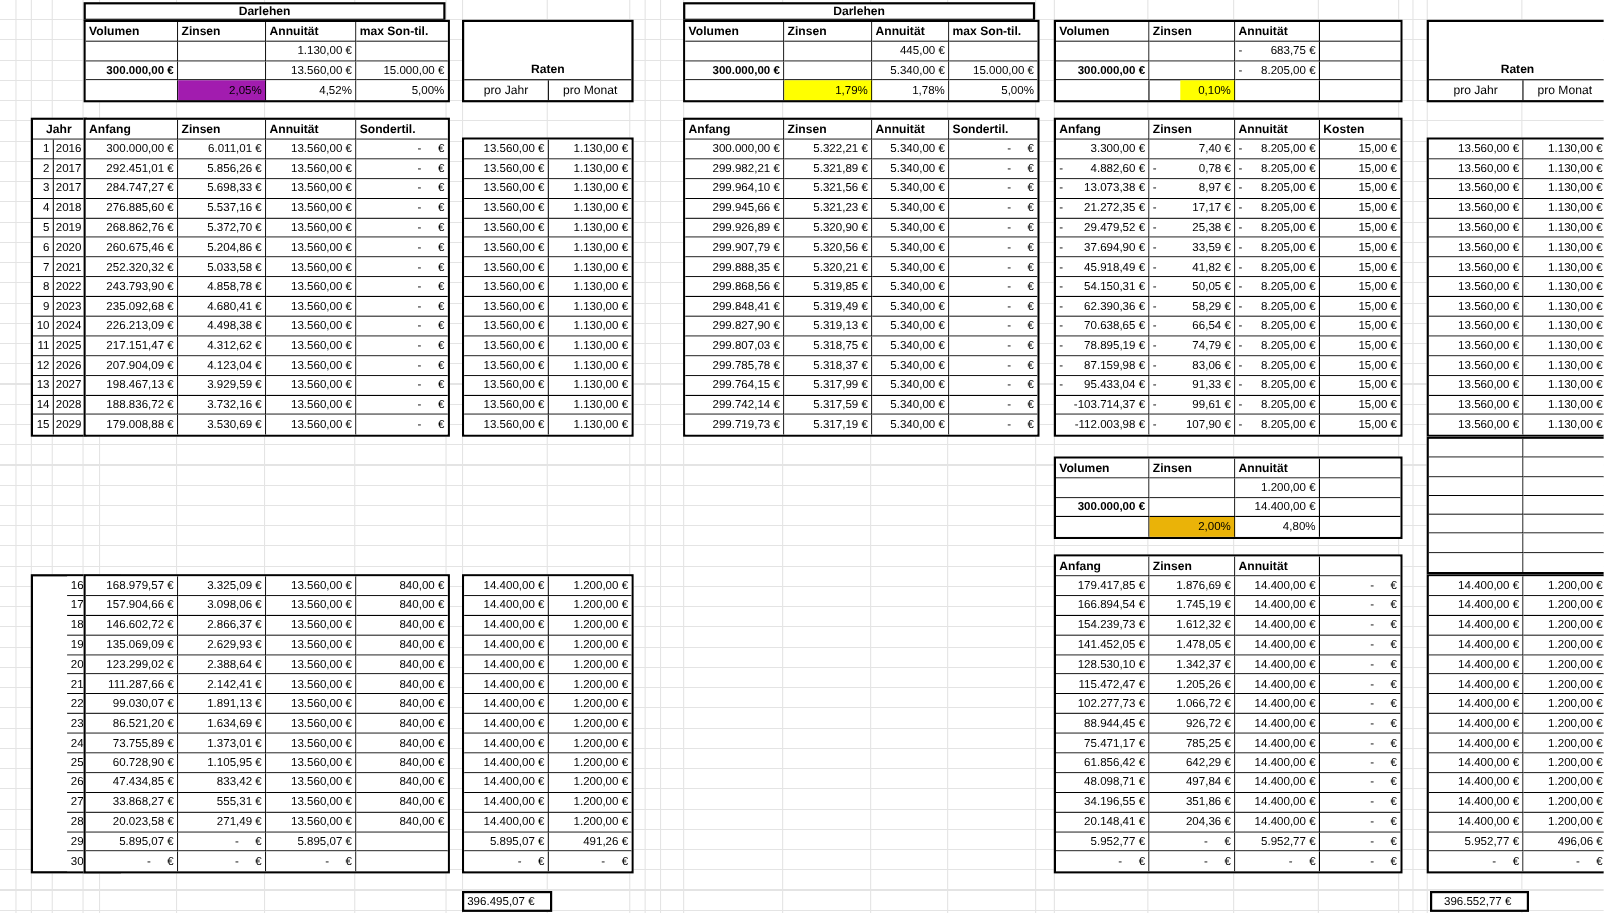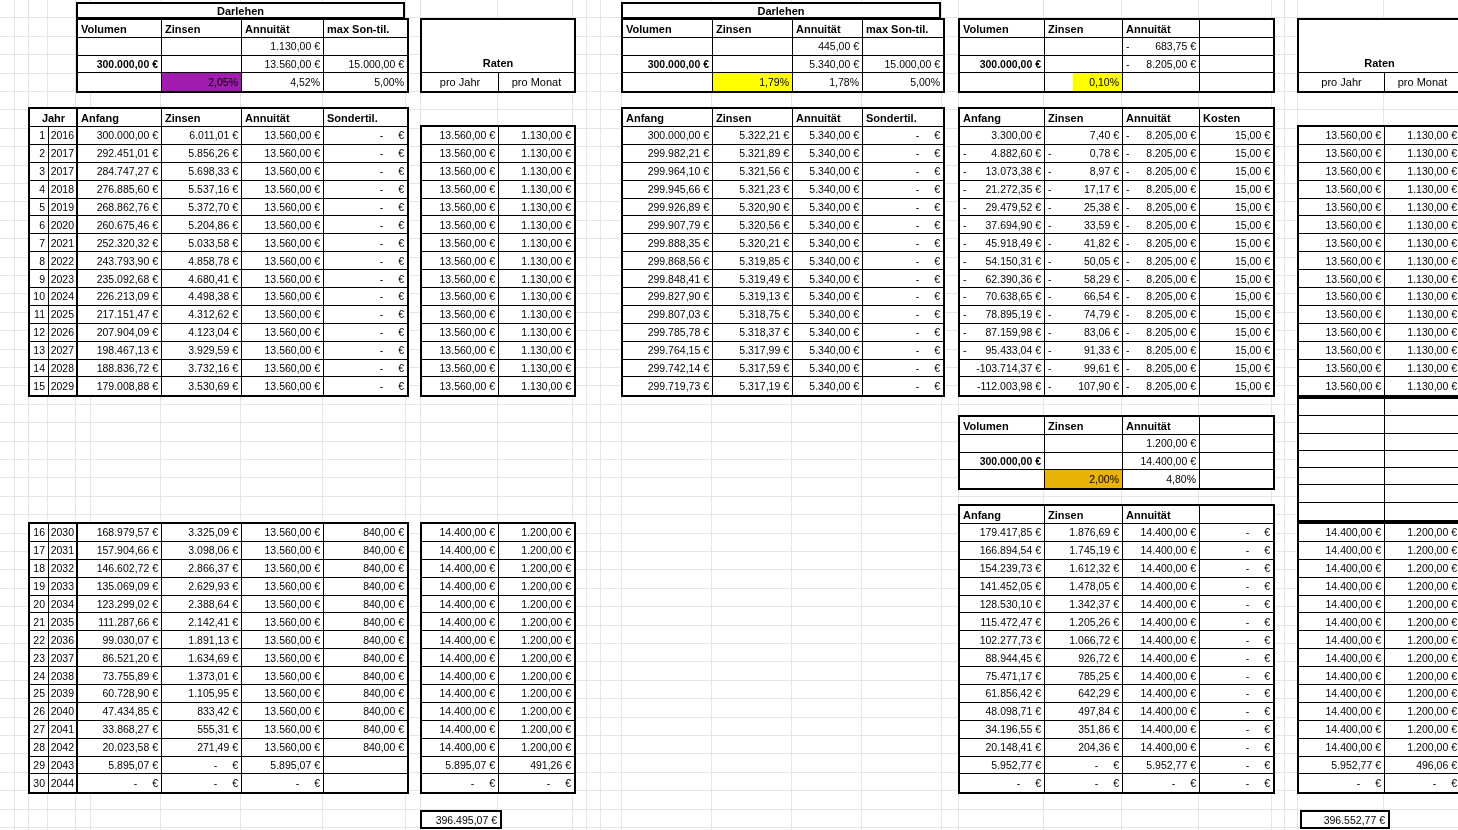--- a/index.html
+++ b/index.html
@@ -22,21 +22,21 @@
   .titlebox{position:absolute;border:2px solid #000;background:#fff;display:flex;align-items:center;justify-content:center;
     font-size:11px;font-weight:bold;box-sizing:border-box;z-index:2;}
   .ratenhdr{position:absolute;border:2px solid #000;background:#fff;display:flex;flex-direction:column;box-sizing:border-box;z-index:2;}
   .rfill{flex:1;}
   .rlabel{text-align:center;font-weight:bold;font-size:11px;height:17px;line-height:17px;}
   .rcols{border-top:1px solid #000;display:grid;height:18px;}
   .rcol{box-sizing:border-box;display:flex;align-items:center;justify-content:center;
     font-weight:normal;font-size:11px;border-right:1px solid #000;}
   .rcol.lastcol{border-right:none;}
   .totalbox{position:absolute;border:2px solid #000;background:#fff;display:flex;align-items:center;justify-content:flex-end;
-    padding-right:3px;font-size:10.5px;box-sizing:border-box;z-index:2;}
+    padding-right:14px;font-size:10.5px;box-sizing:border-box;z-index:2;}
 </style>
 </head>
 <body>
 
 <div id="sheet">
   <div class="titlebox" style="left:76px;top:2px;width:329px;height:17px;">Darlehen</div>
   <div class="titlebox" style="left:621px;top:2px;width:320px;height:17px;">Darlehen</div>
 
   <div class="ratenhdr" style="left:420px;top:18px;width:156px;height:75px;">
     <div class="rfill"></div>
@@ -189,21 +189,21 @@
       <div class="c lastcol num">2025</div>
       <div class="c num">12</div>
       <div class="c lastcol num">2026</div>
       <div class="c num">13</div>
       <div class="c lastcol num">2027</div>
       <div class="c num">14</div>
       <div class="c lastcol num">2028</div>
       <div class="c lastrow num">15</div>
       <div class="c lastcol lastrow num">2029</div>
     </div>
-    <div class="blk" style="left: 28px; top: 522px; grid-template-columns: 19px 28px; grid-template-rows: 17.9px 17.9px 17.9px 17.9px 17.9px 17.9px 17.9px 17.9px 17.9px 17.9px 17.9px 17.9px 17.9px 17.9px 17.9px;">
+    <div class="blk" style="left: 28px; top: 522px; grid-template-columns: 19px 28px; grid-template-rows: 17.9px 17.9px 17.9px 17.9px 17.9px 17.9px 17.9px 17.9px 17.9px 17.9px 17.9px 17.9px 17.9px 17.9px 17.9px; padding-left: 31px;">
       <div class="c num">16</div>
       <div class="c lastcol num">2030</div>
       <div class="c num">17</div>
       <div class="c lastcol num">2031</div>
       <div class="c num">18</div>
       <div class="c lastcol num">2032</div>
       <div class="c num">19</div>
       <div class="c lastcol num">2033</div>
       <div class="c num">20</div>
       <div class="c lastcol num">2034</div>

